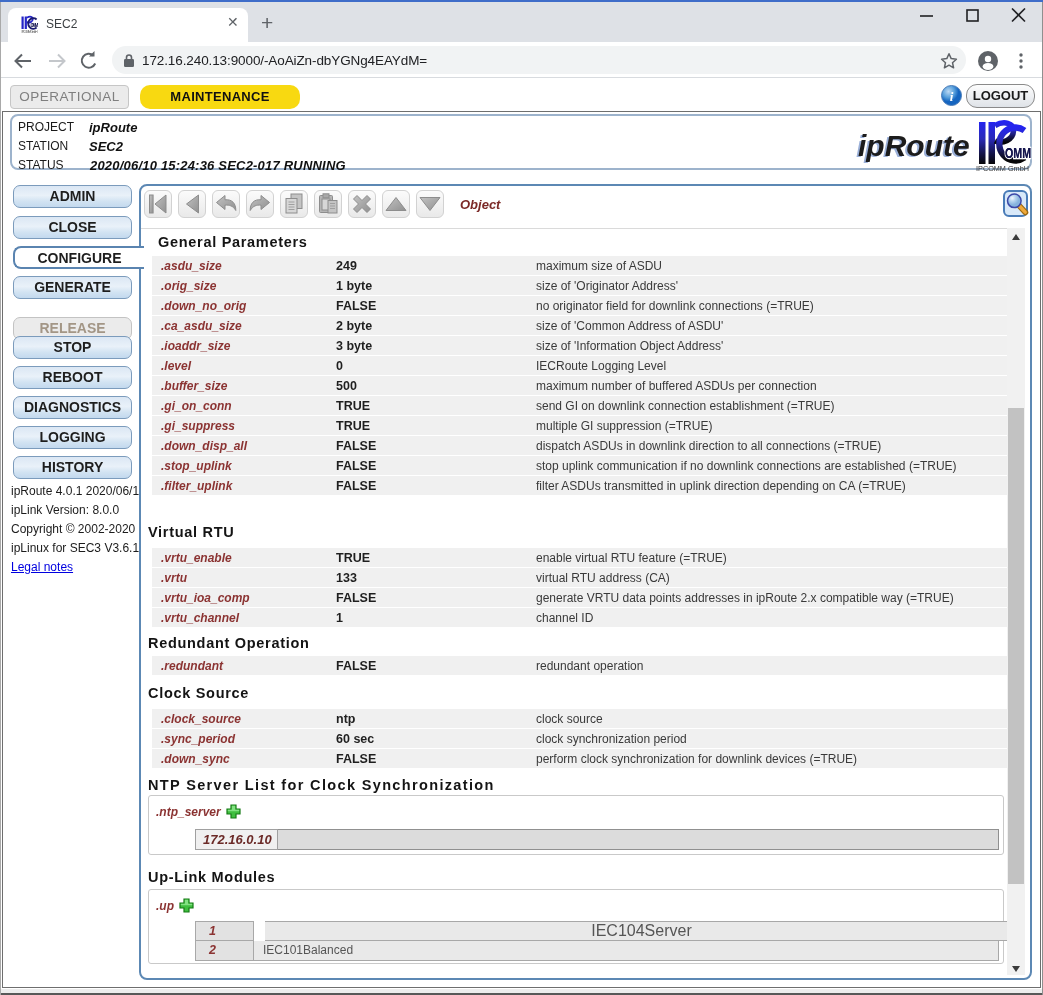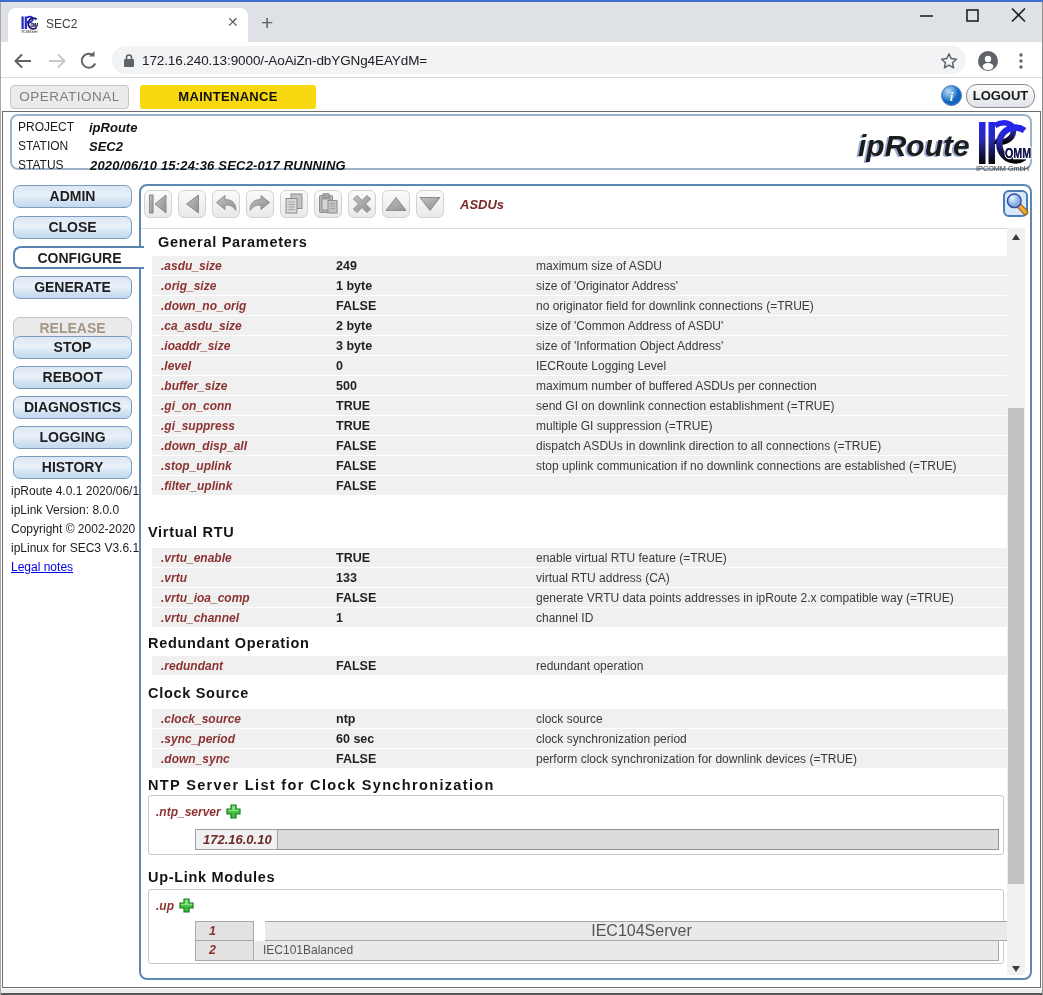--- a/index.html
+++ b/index.html
@@ -17,21 +17,21 @@
 #newtab { left:261px; top:11px; font-size:21px; color:#5f6368; font-weight:400; }
 #favicon { left:21px; top:15px; }
 #toolbar { left:0; top:42px; width:1043px; height:36px; background:#fff; border-bottom:1px solid #d8dbdf; }
 #pill { left:112px; top:46px; width:854px; height:28px; border-radius:14px; background:#f1f3f4; }
 #url { left:142px; top:53px; font-size:13.5px; color:#202124; letter-spacing:-0.1px; }
 
 
 #page { left:0; top:79px; width:1043px; height:916px; background:#fff; }
 #btn-op { left:10px; top:6px; width:119px; height:24px; background:#ebebeb; border:1px solid #c6c6c6;
   border-radius:4px; color:#7f7f7f; font-weight:normal; font-size:13.5px; text-align:center; line-height:22px; letter-spacing:0.5px;}
-#btn-mt { left:140px; top:6px; width:176px; height:24px; background:#f8d911; border-radius:3px;
+#btn-mt { left:140px; top:6px; width:160px; height:24px; background:#f8d911; border-radius:10px;
   color:#111; font-weight:bold; font-size:13px; text-align:center; line-height:24px; letter-spacing:0.3px;}
 #btn-logout { left:966px; top:5px; width:69px; height:24px; background:linear-gradient(#fdfdfd,#dfe3e8);
   border:1px solid #8a8a8a; border-radius:11px; color:#1a1a1a; font-weight:bold; font-size:13px; text-align:center; line-height:22px; }
 #infoicon { left:941px; top:6px; }
 
 #frame { left:2px; top:32px; width:1039px; height:877px; border:1px solid #6e6e6e; background:#fff; }
 #infobox { left:7px; top:2px; width:1022px; height:56px; border:2px solid #9db3cc; border-radius:8px; background:#fff; }
 .plabel { font-size:12px; color:#1a1a1a; }
 .pval { font-size:13px; color:#111; font-weight:bold; font-style:italic; }
 #iproute-big { left:846px; top:13px; font-size:30px; font-weight:bold; font-style:italic; color:#1c1c1c;
@@ -230,21 +230,21 @@
             </svg></div>
         <div class="abs tbtn" style="left:207px;"><svg width="26" height="26" viewBox="0 0 26 26">
           <path d="M4.5 8 L8 4.5 L13 9.5 L18 4.5 L21.5 8 L16.5 13 L21.5 18 L18 21.5 L13 16.5 L8 21.5 L4.5 18 L9.5 13 z" fill="url(#si)" stroke="#8d8d8d" stroke-width="1"></path>
             </svg></div>
         <div class="abs tbtn" style="left:241px;"><svg width="26" height="26" viewBox="0 0 26 26">
           <path d="M13 6.5 L23 19.5 H3 z" fill="url(#si)" stroke="#8d8d8d" stroke-width="1"></path>
             </svg></div>
         <div class="abs tbtn" style="left:275px;"><svg width="26" height="26" viewBox="0 0 26 26">
           <path d="M13 19.5 L23 6.5 H3 z" fill="url(#si)" stroke="#8d8d8d" stroke-width="1"></path>
             </svg></div>
-        <div class="abs" id="cfg">ASDUs</div>
+        <div class="abs" id="cfg">Object</div>
         <div class="abs" style="left:0;top:42px;width:884px;height:1px;background:#dadada;"></div>
         <div class="abs" id="mag"><svg width="24" height="25" viewBox="0 0 24 25">
           <defs>
                 <radialGradient id="lens" cx="35%" cy="30%">
                   <stop offset="0%" stop-color="#f2f8fd"></stop>
                   <stop offset="45%" stop-color="#b9d6f0"></stop>
                   <stop offset="100%" stop-color="#86b3dd"></stop>
                 </radialGradient>
               </defs>
           <line x1="14.5" y1="14" x2="20.5" y2="20.5" stroke="#9c6a12" stroke-width="5.6" stroke-linecap="round"></line>
@@ -305,20 +305,21 @@
               <span>dispatch ASDUs in downlink direction to all connections (=TRUE)</span>
             </div>
             <div class="row" style="top:230px">
               <i>.stop_uplink</i>
               <b>FALSE</b>
               <span>stop uplink communication if no downlink connections are established (=TRUE)</span>
             </div>
             <div class="row" style="top:250px">
               <i>.filter_uplink</i>
               <b>FALSE</b>
+              <span>filter ASDUs transmitted in uplink direction depending on CA (=TRUE)</span>
             </div>
             <div class="h" style="top:298px;">Virtual RTU</div>
             <div class="row" style="top:322px">
               <i>.vrtu_enable</i>
               <b>TRUE</b>
               <span>enable virtual RTU feature (=TRUE)</span>
             </div>
             <div class="row" style="top:342px">
               <i>.vrtu</i>
               <b>133</b>

